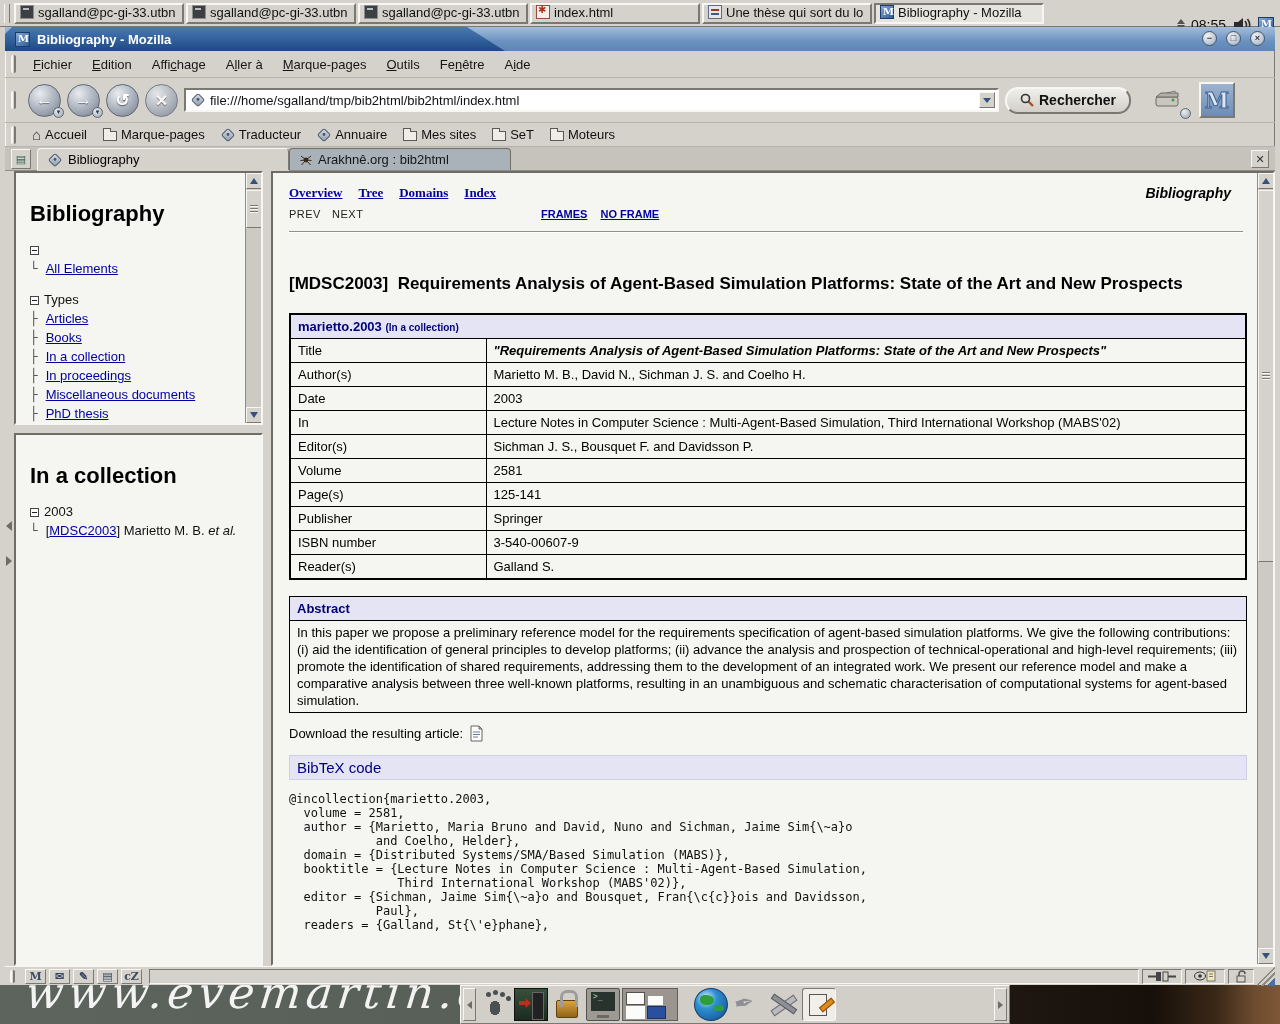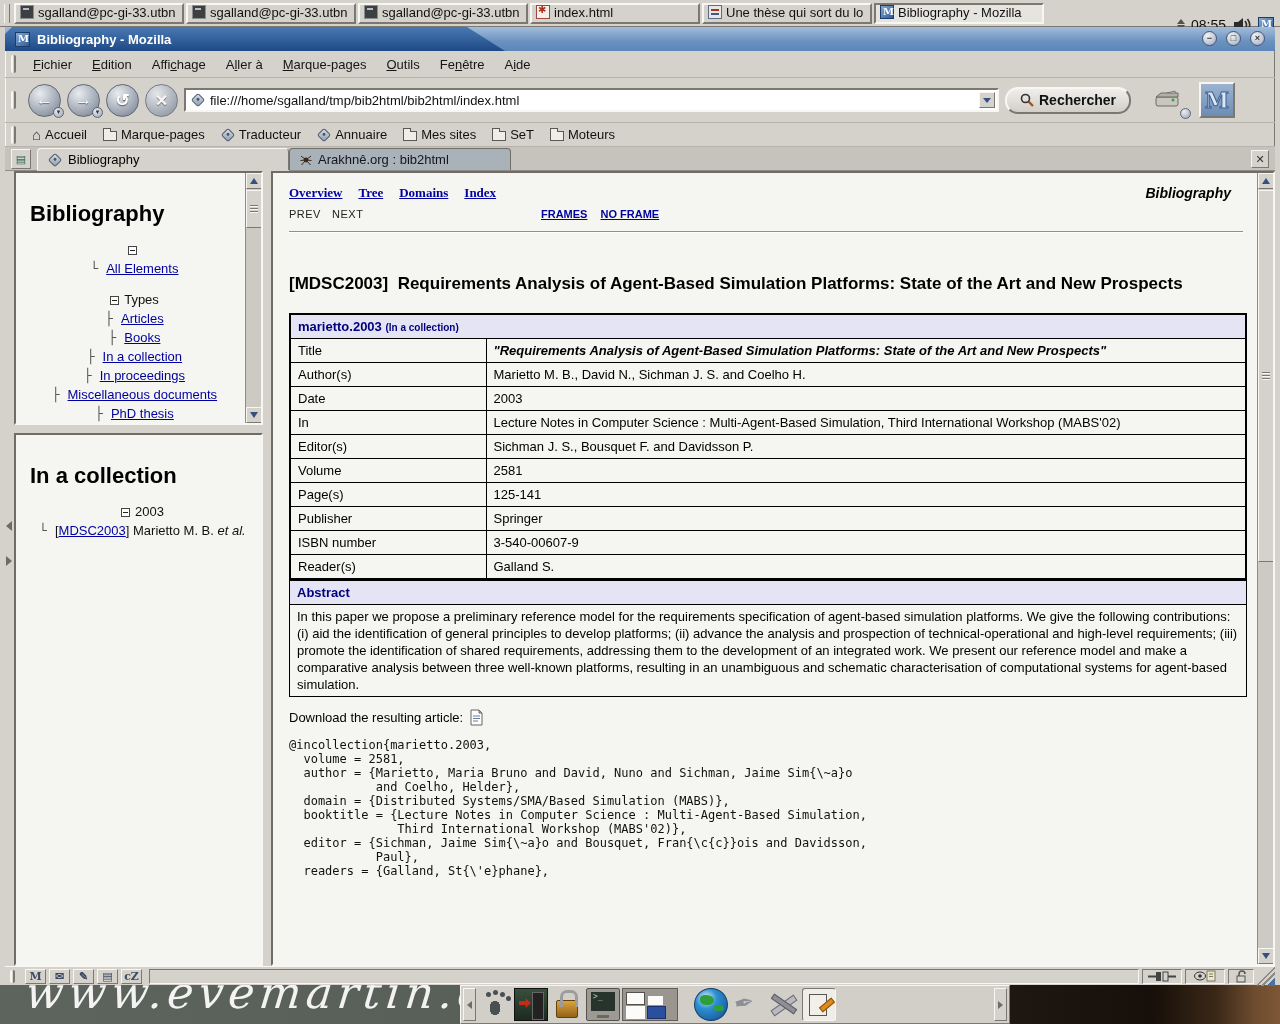--- a/index.html
+++ b/index.html
@@ -121,41 +121,41 @@
   .sthumb{position:absolute;left:0;width:16px;background:var(--ui);border:1px solid;border-color:var(--lt) var(--dk) var(--dk) var(--lt);}
   .sthumb::after{content:"";position:absolute;left:3px;top:calc(50% - 4px);width:8px;height:1px;background:var(--dk);box-shadow:0 3px 0 var(--dk),0 6px 0 var(--dk),0 1px 0 var(--lt),0 4px 0 var(--lt),0 7px 0 var(--lt);}
   
   .frame-inner{padding:10px 6px 10px 14px;color:#111;}
   .frame-inner h1{font-size:22px;margin:18px 0 14px 0;color:#000;}
   .tree{font-size:13px;line-height:17px;}
   .tbox{display:inline-block;width:9px;height:9px;border:1px solid #444;position:relative;vertical-align:-1px;background:#fdfdfd;margin-right:5px;}
   .tbox::after{content:"";position:absolute;left:1px;top:3px;width:5px;height:1px;background:#222;}
   .tjoin{font-family:"DejaVu Sans Mono",monospace;color:#555;}
   .tree a{color:var(--link);}
-  .tree-row{margin:2px 0;text-align:center;}
+  .tree-row{margin:2px 0;}
   .etal{font-style:italic;}
   
   #main-inner{position:absolute;left:0;top:0;right:16px;bottom:0;padding:12px 14px 0 16px;color:#000;overflow:hidden;}
   #doc-head{position:relative;}
   #navlinks{display:flex;gap:16px;font-family:Liberation Serif, serif;}
   #navlinks a{font-size:13px;font-weight:bold;color:var(--link);}
   #corner-title{position:absolute;right:12px;top:0;font-size:14px;font-weight:bold;font-style:italic;}
   #pager-row{position:relative;margin-top:7px;height:14px;font-size:11px;color:#222;}
   #pager-row .pn{margin-right:8px;letter-spacing:.5px;}
   #frames-links{position:absolute;left:252px;top:0;font-size:11px;font-weight:bold;}
   #frames-links a{color:var(--link);margin-right:10px;}
   #doc-hr{margin-top:9px;border-top:1px solid #909090;border-bottom:1px solid #fff;}
   #article-title{margin-top:38px;font-size:17px;line-height:26px;font-weight:bold;max-width:945px;}
   table.entry{margin-top:16px;width:958px;border-collapse:collapse;border:2px solid #000;}
   table.entry td{border:1px solid #000;font-size:13px;padding:4px 7px;background:#f5f5f2;}
   td.hdr{background:var(--lav) !important;color:var(--navy);font-weight:bold;}
   td.hdr .small{font-size:10px;}
   td.lbl{width:196px;}
   .val-title{font-weight:bold;font-style:italic;}
-  #abs-table{width:958px;border-collapse:collapse;border:1px solid #000;}
+  #abs-table{margin-top:16px;width:958px;border-collapse:collapse;border:1px solid #000;}
   #abs-table td{border:1px solid #000;font-size:13px;padding:3px 7px;background:#f5f5f2;line-height:17px;}
   #download-row{margin-top:12px;font-size:13px;display:flex;align-items:center;gap:6px;}
   #bibtex-hdr{margin-top:13px;width:958px;background:var(--lav);border:1px solid #cfcfe8;color:var(--navy);font-size:15px;padding:3px 7px;}
   #bibtex-pre{margin-top:12px;font-family:"DejaVu Sans Mono",monospace;font-size:12px;line-height:14px;color:#111;white-space:pre;}
   
   #statusbar{position:absolute;left:0;bottom:0;width:100%;height:19px;background:var(--ui);display:flex;align-items:center;
     border-top:1px solid var(--lt);padding-left:3px;font-size:11px;}
   .sb-seg{display:flex;align-items:center;gap:3px;padding:0 4px;height:17px;}
   .sb-ic{width:21px;height:15px;display:flex;align-items:center;justify-content:center;font-size:11px;color:#3c4a66;
     background:var(--ui);border:1px solid;border-color:var(--lt) var(--dk) var(--dk) var(--lt);}
@@ -571,20 +571,21 @@
             <span>Download the resulting article:</span>
             <svg width="15" height="17" viewBox="0 0 15 17">
               <polygon points="2,1 10,1 13,4 13,16 2,16" fill="#fdfdfb" stroke="#666"></polygon>
               <polygon points="10,1 10,4 13,4" fill="#c9c6bf" stroke="#666"></polygon>
               <line x1="4" y1="7" x2="11" y2="7" stroke="#6a7ba0"></line>
               <line x1="4" y1="9.5" x2="11" y2="9.5" stroke="#6a7ba0"></line>
               <line x1="4" y1="12" x2="9" y2="12" stroke="#6a7ba0"></line>
             </svg>
           </div>
 
+          <div id="bibtex-hdr">BibTeX code</div>
           <pre id="bibtex-pre">@incollection{marietto.2003,
   volume = 2581,
   author = {Marietto, Maria Bruno and David, Nuno and Sichman, Jaime Sim{\~a}o
             and Coelho, Helder},
   domain = {Distributed Systems/SMA/Based Simulation (MABS)},
   booktitle = {Lecture Notes in Computer Science : Multi-Agent-Based Simulation,
                Third International Workshop (MABS'02)},
   editor = {Sichman, Jaime Sim{\~a}o and Bousquet, Fran{\c{c}}ois and Davidsson,
             Paul},
   readers = {Galland, St{\'e}phane},</pre>

